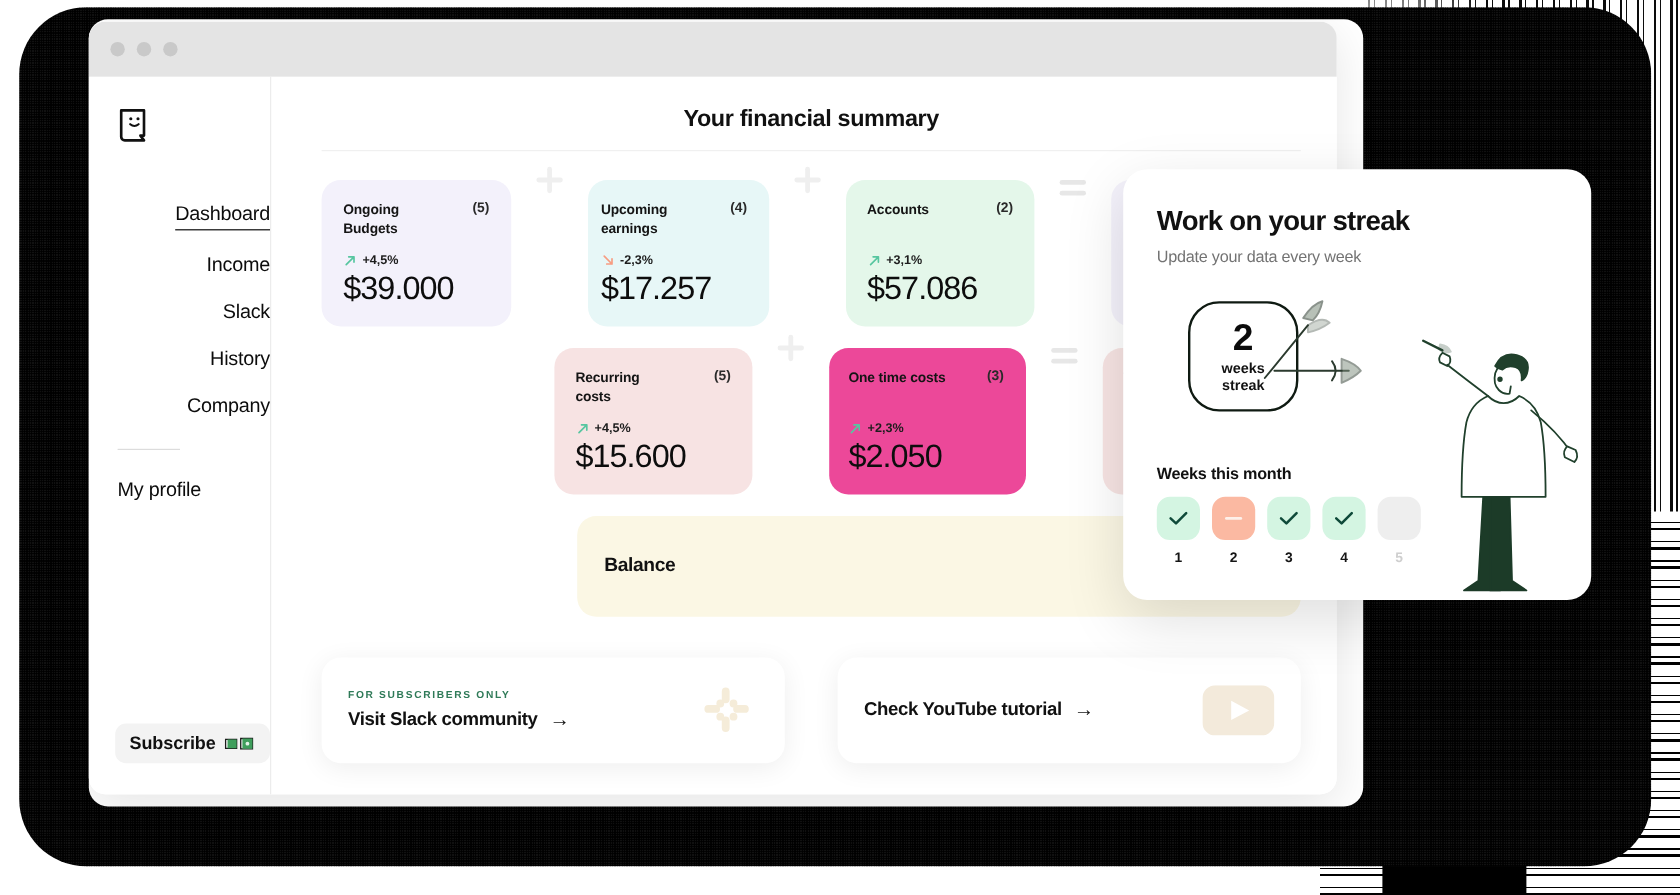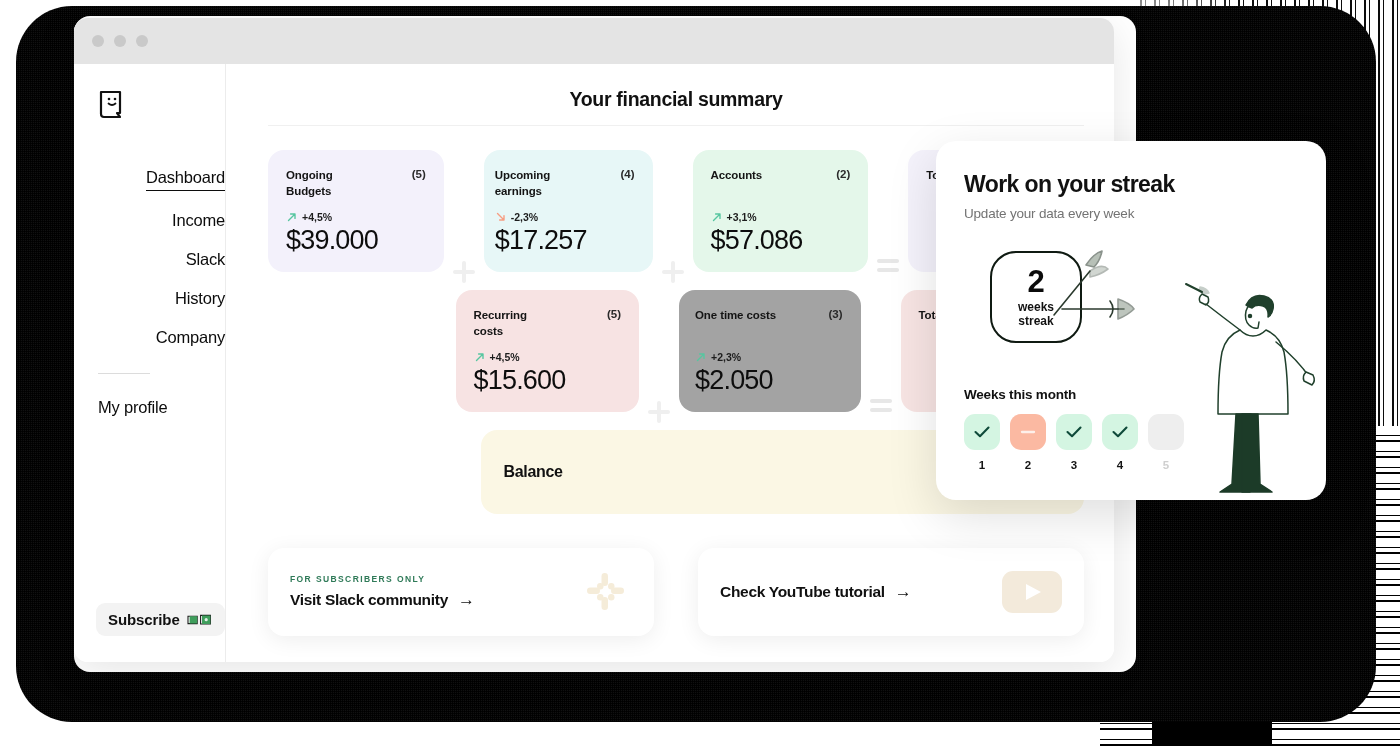--- a/index.html
+++ b/index.html
@@ -130,21 +130,21 @@
     text-align: center;
     font-size: 19.5px;
     font-weight: 600;
     color: #111;
     letter-spacing: -0.3px;
     padding-bottom: 14px;
   }
   #title-divider { height: 1px; background: #f0f0f0; margin-bottom: 24px; }
 
   
-  .card-row { display: flex; align-items: flex-end; gap: 0; }
+  .card-row { display: flex; align-items: flex-start; gap: 12px; }
   .op {
     width: 40px; flex: none;
     display: flex; align-items: center; justify-content: center;
     color: #e9e9e9;
     font-size: 26px; font-weight: 400; line-height: 1;
     user-select: none;
   }
   .op.eq { flex-direction: column; gap: 5px; }
   .op.eq span { display: block; width: 22px; height: 4px; background: #e7e7e7; border-radius: 2px; }
   .op.plus { position: relative; }
@@ -417,21 +417,21 @@
                 <path d="M2.5 9.5 L9 3 M4.6 3 H9 V7.4" stroke="#57c6a0" stroke-width="1.4" fill="none" stroke-linecap="round" stroke-linejoin="round"></path>
               </svg>
               <span>+4,5%</span>
             </div>
             <div class="card-value">$15.600</div>
           </div>
         </div>
 
         <div class="op plus"></div>
 
-        <div class="card" style="background:#a3a3a3;padding-left:16px;">
+        <div class="card" style="background:#ec4899;padding-left:16px;">
           <div class="card-head">
             <div class="card-label">One time costs</div>
             <div class="card-count">(3)</div>
           </div>
           <div class="card-foot">
             <div class="delta up">
               <svg class="arrow" viewBox="0 0 12 12">
                 <path d="M2.5 9.5 L9 3 M4.6 3 H9 V7.4" stroke="#57c6a0" stroke-width="1.4" fill="none" stroke-linecap="round" stroke-linejoin="round"></path>
               </svg>
               <span>+2,3%</span>

